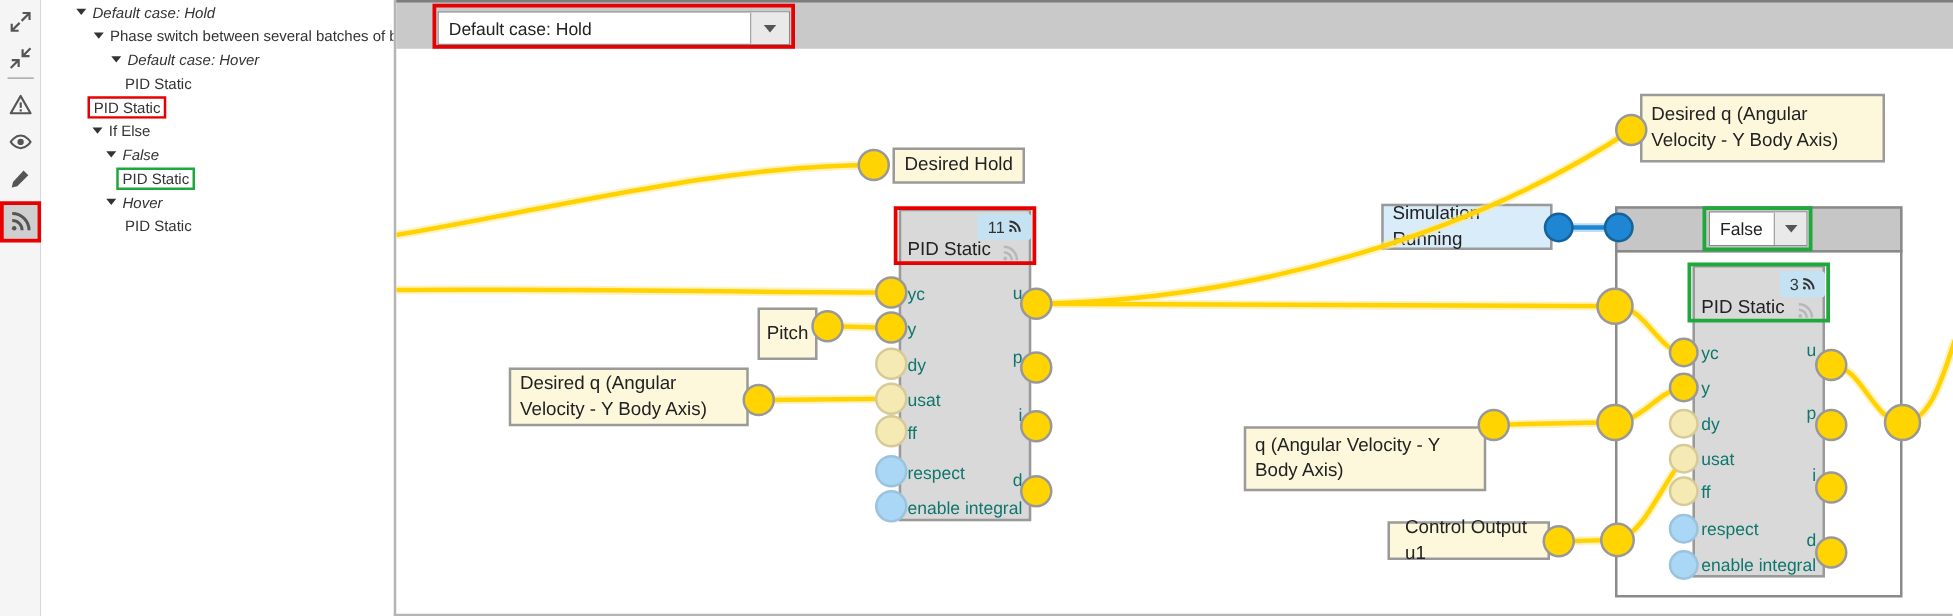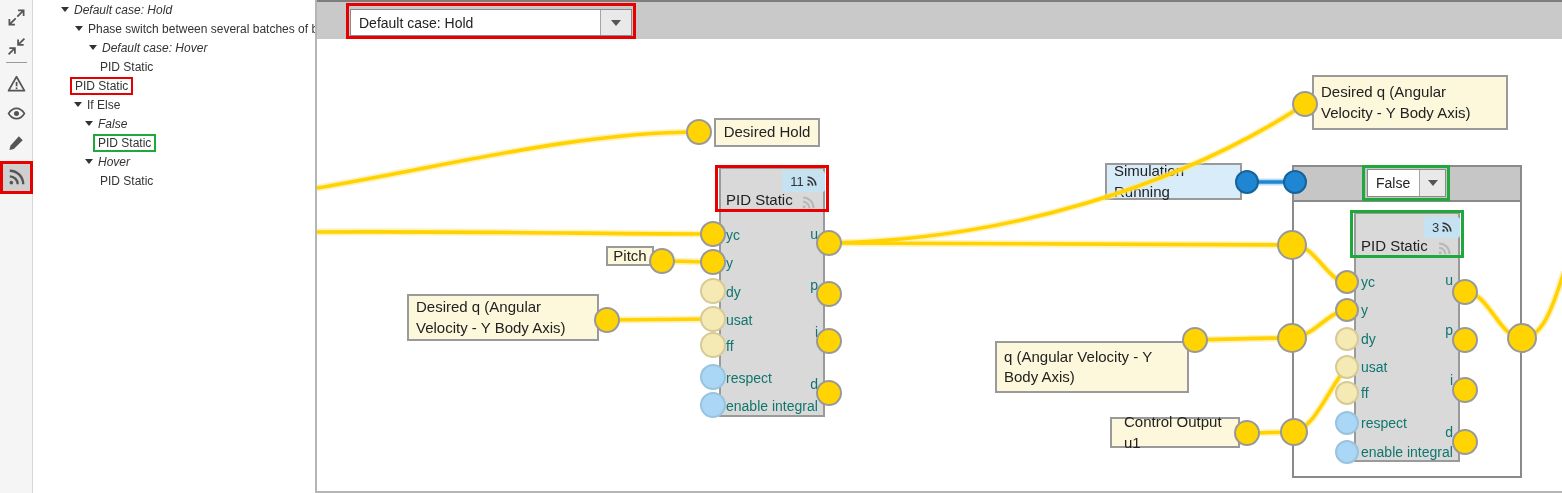--- a/index.html
+++ b/index.html
@@ -153,21 +153,21 @@
       <span class="dd-btn">
           <span class="dd-arrow"></span>
         </span>
     </div>
   </div>
   <div class="annot" style="left:29px; top:3px; width:290px; height:36px;"></div>
 
   <div class="nodelabel center" style="left:397px; top:118px; width:106px; height:29px;">
     <span>Desired Hold</span>
   </div>
-  <div class="nodelabel center" style="left:289px; top:246px; width:48px; height:20px;">
+  <div class="nodelabel center" style="left:289px; top:246px; width:48px; height:42px;">
     <span>Pitch</span>
   </div>
   <div class="nodelabel" style="left:90px; top:294px; width:192px; height:47px;">
     <span>Desired q (Angular Velocity - Y Body Axis)</span>
   </div>
   <div class="nodelabel" style="left:995px; top:75px; width:196px; height:55px;">
     <span>Desired q (Angular Velocity - Y Body Axis)</span>
   </div>
   <div class="nodelabel blue center" style="left:788px; top:163px; width:137px; height:37px;">
     <span>Simulation Running</span>

